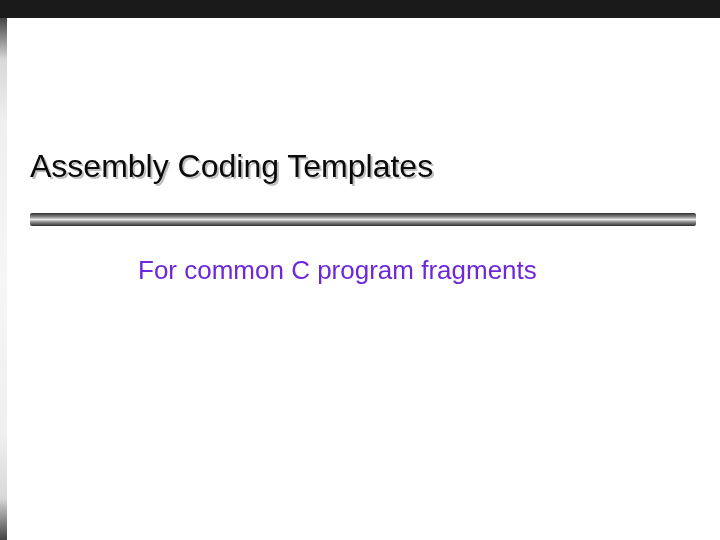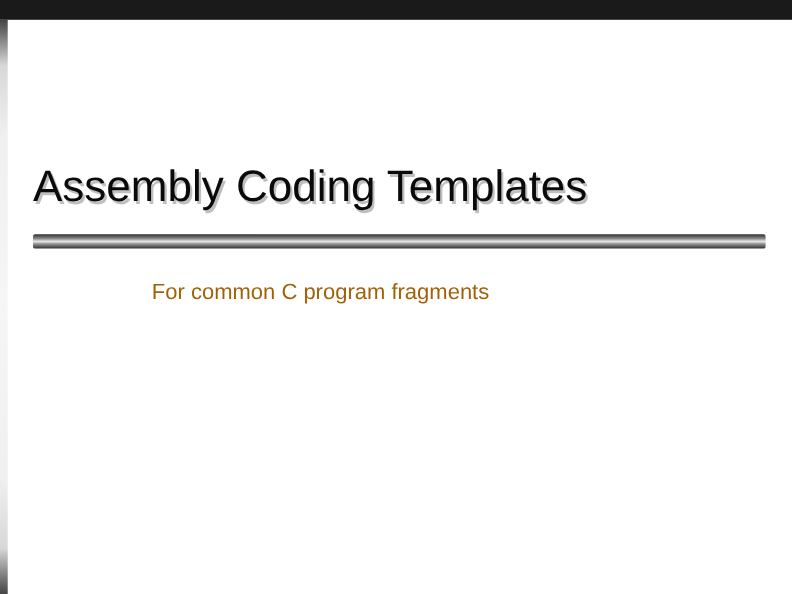--- a/index.html
+++ b/index.html
@@ -24,21 +24,21 @@
       top: 18px;
       left: 0;
       width: 7px;
       height: 522px;
       background: linear-gradient(to bottom, #444 0%, #d8d8d8 8%, #efefef 20%, #f6f6f6 50%, #efefef 80%, #d8d8d8 92%, #444 100%);
     }
     .title {
       position: absolute;
       top: 148px;
       left: 30px;
-      font-size: 40px;
+      font-size: 32px;
       font-weight: 400;
       color: #0a0a0a;
       text-shadow: 2px 2px 0 rgba(0,0,0,0.25);
       letter-spacing: 0;
     }
     .rule {
       position: absolute;
       top: 213px;
       left: 30px;
       width: 666px;
@@ -48,23 +48,23 @@
         #8a8a8a 30%,
         #e6e6e6 50%,
         #8a8a8a 70%,
         #2f2f2f 100%);
       border-radius: 2px;
     }
     .subtitle {
       position: absolute;
       top: 255px;
       left: 138px;
-      font-size: 20px;
+      font-size: 26px;
       font-weight: 400;
-      color: #a16207;
+      color: #6d28d9;
     }
   </style>
 </head>
 <body>
 
 <div class="top-band"></div>
 <div class="left-bar"></div>
 
 <h1 class="title">Assembly Coding Templates</h1>
 

